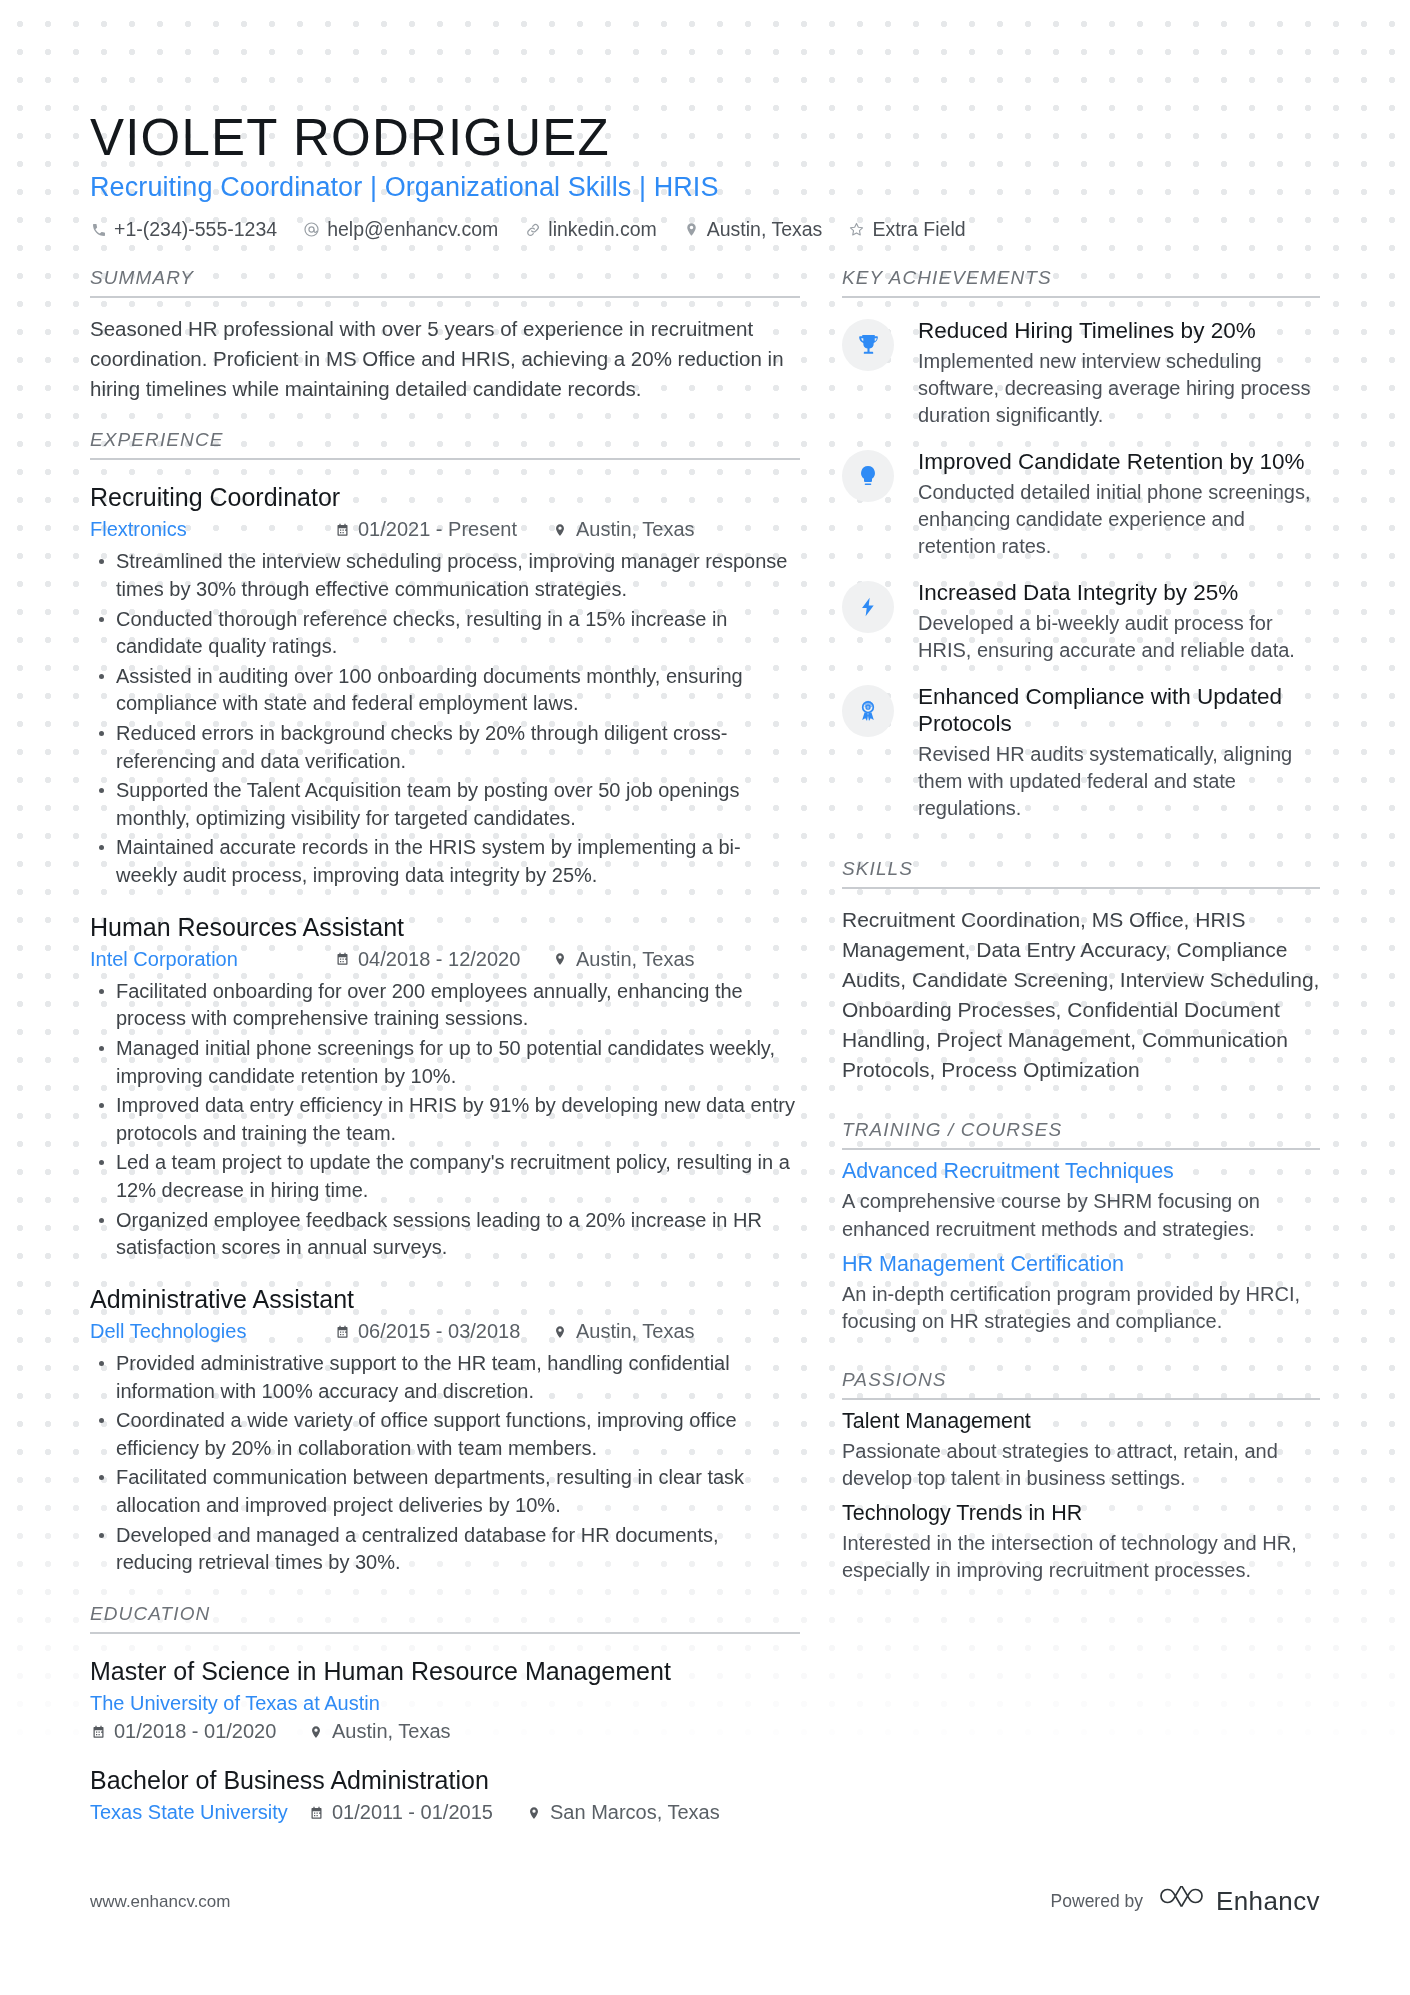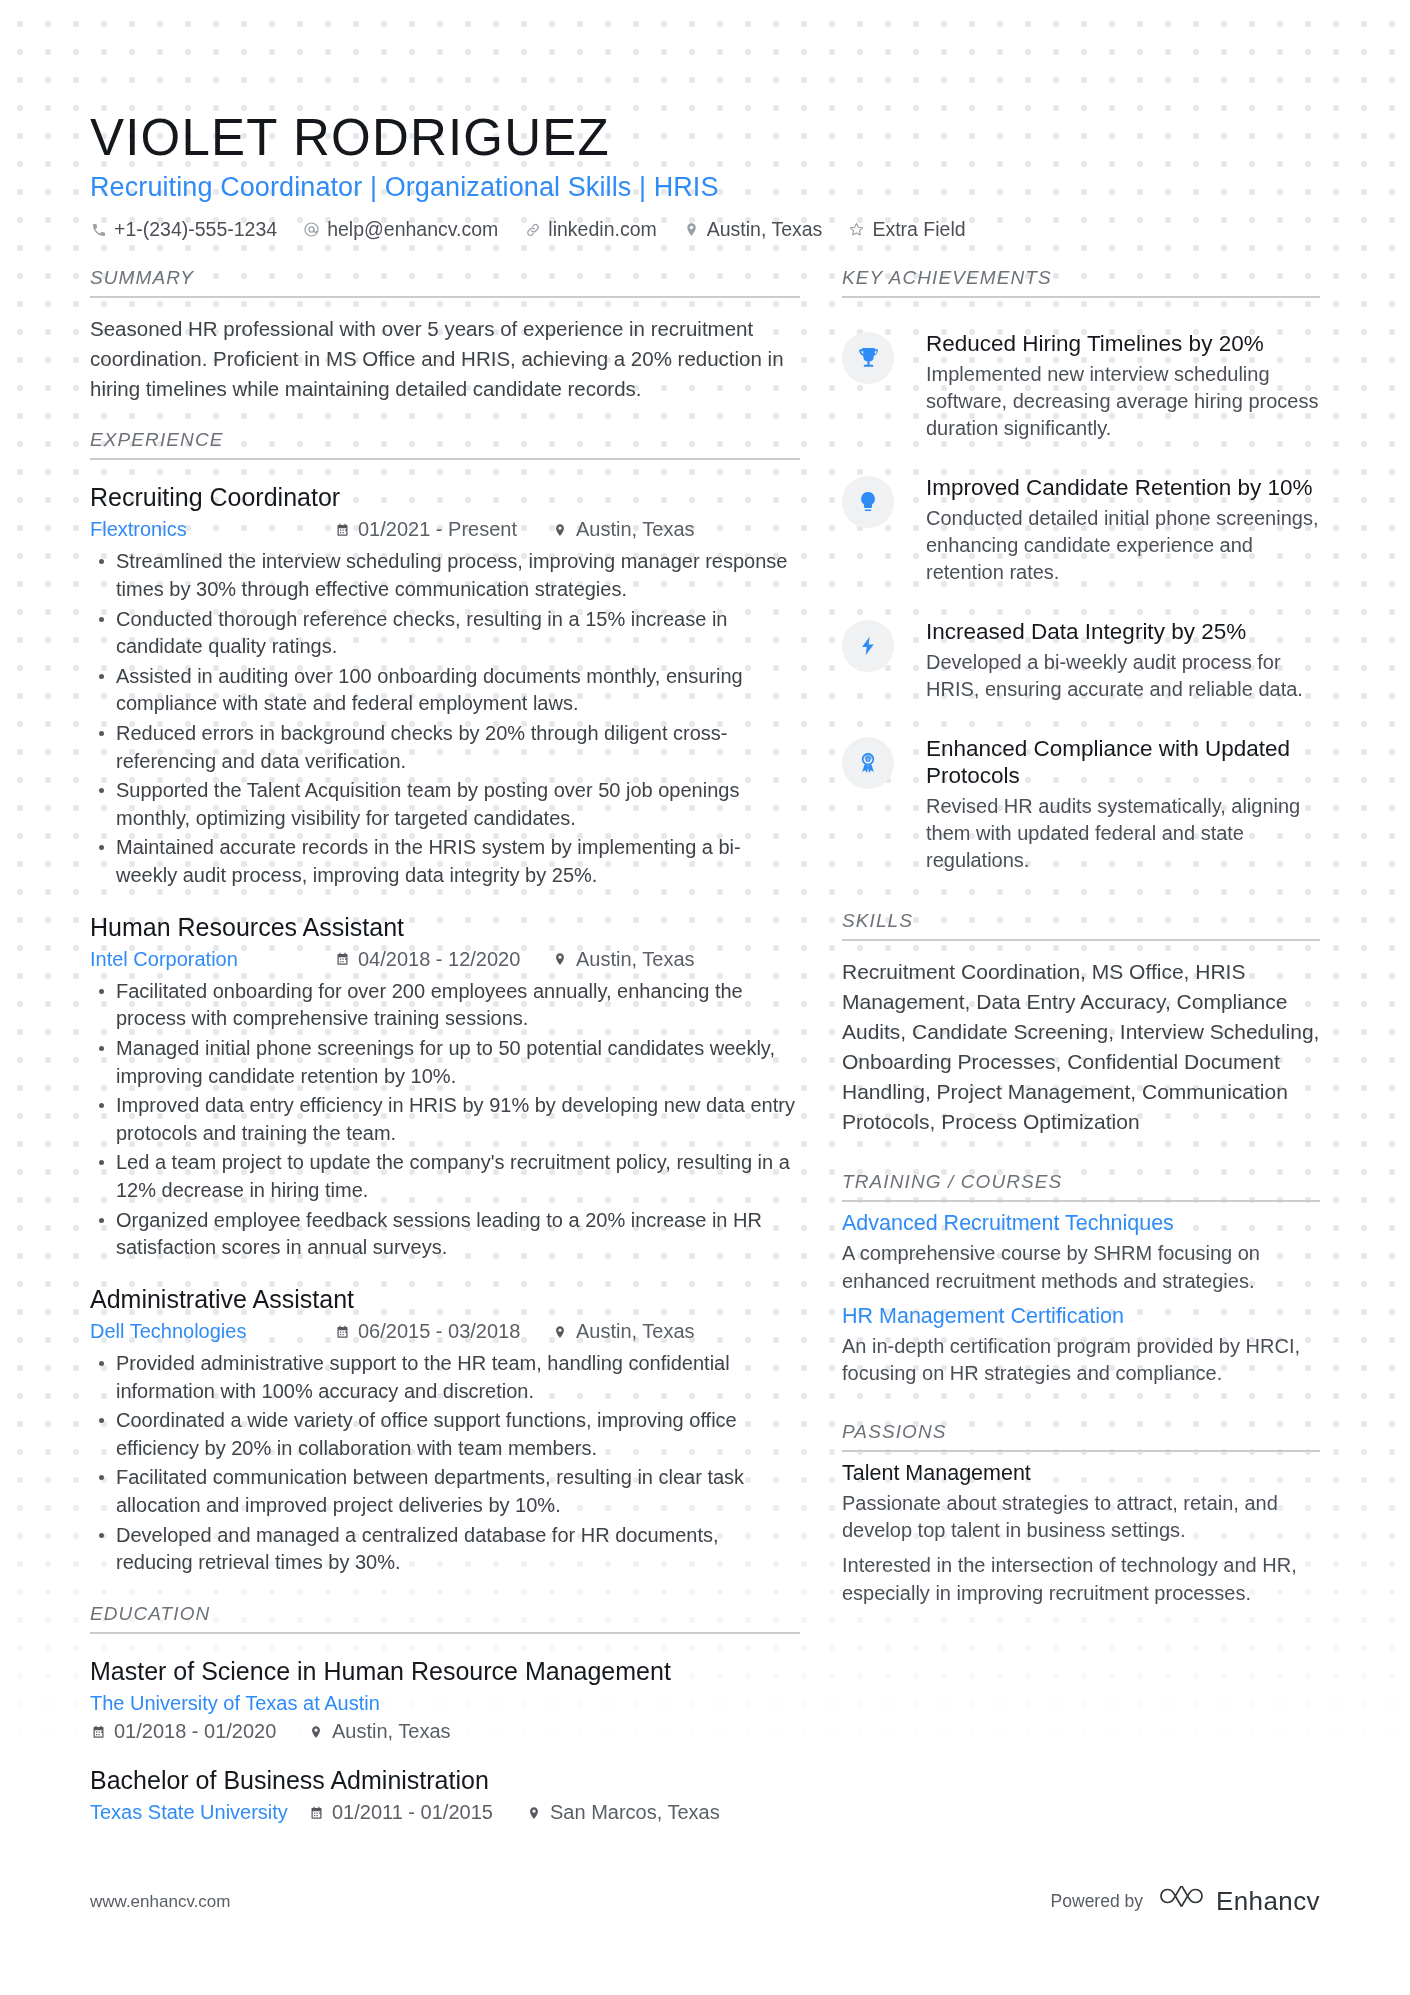--- a/index.html
+++ b/index.html
@@ -77,21 +77,21 @@
   .bullets li{
     position:relative; padding-left:26px; font-size:20px; line-height:1.38; color:#3e4348;
     margin-top:2px;
   }
   .bullets li:before{
     content:""; position:absolute; left:9px; top:11px; width:5px; height:5px;
     border-radius:50%; background:#55595e;
   }
 
   
-  .ach{ display:flex; gap:32px; margin-top:32px; }
+  .ach{ display:flex; gap:24px; margin-top:19px; }
   .ach-badge{
     width:52px; height:52px; border-radius:50%; background:#f0f1f2; flex:none;
     display:flex; align-items:center; justify-content:center; color:#2f8bf5; margin-top:2px;
   }
   .ach-badge svg{ display:block; }
   .ach-body{ flex:1; }
   .ach-title{ font-size:22.5px; color:#15191d; line-height:1.22; }
   .ach-desc{ font-size:20px; color:#4b5057; line-height:1.36; margin-top:3px; }
 
   .skills-text{ margin-top:16px; font-size:21px; line-height:1.43; color:#3e4348; }
@@ -418,20 +418,21 @@
 
       <div class="section" style="margin-top:34px">
         <div class="sec-title">PASSIONS</div>
         <div class="sec-rule"></div>
 
         <div class="sub-entry">
           <div class="sub-title dark">Talent Management</div>
           <div class="sub-desc">Passionate about strategies to attract, retain, and develop top talent in business settings.</div>
         </div>
         <div class="sub-entry">
+          <div class="sub-title dark">Technology Trends in HR</div>
           <div class="sub-desc">Interested in the intersection of technology and HR, especially in improving recruitment processes.</div>
         </div>
       </div>
 
     </div>
   </div>
 
   <div class="footer">
     <div class="footer-url">www.enhancv.com</div>
     <div class="footer-right">

